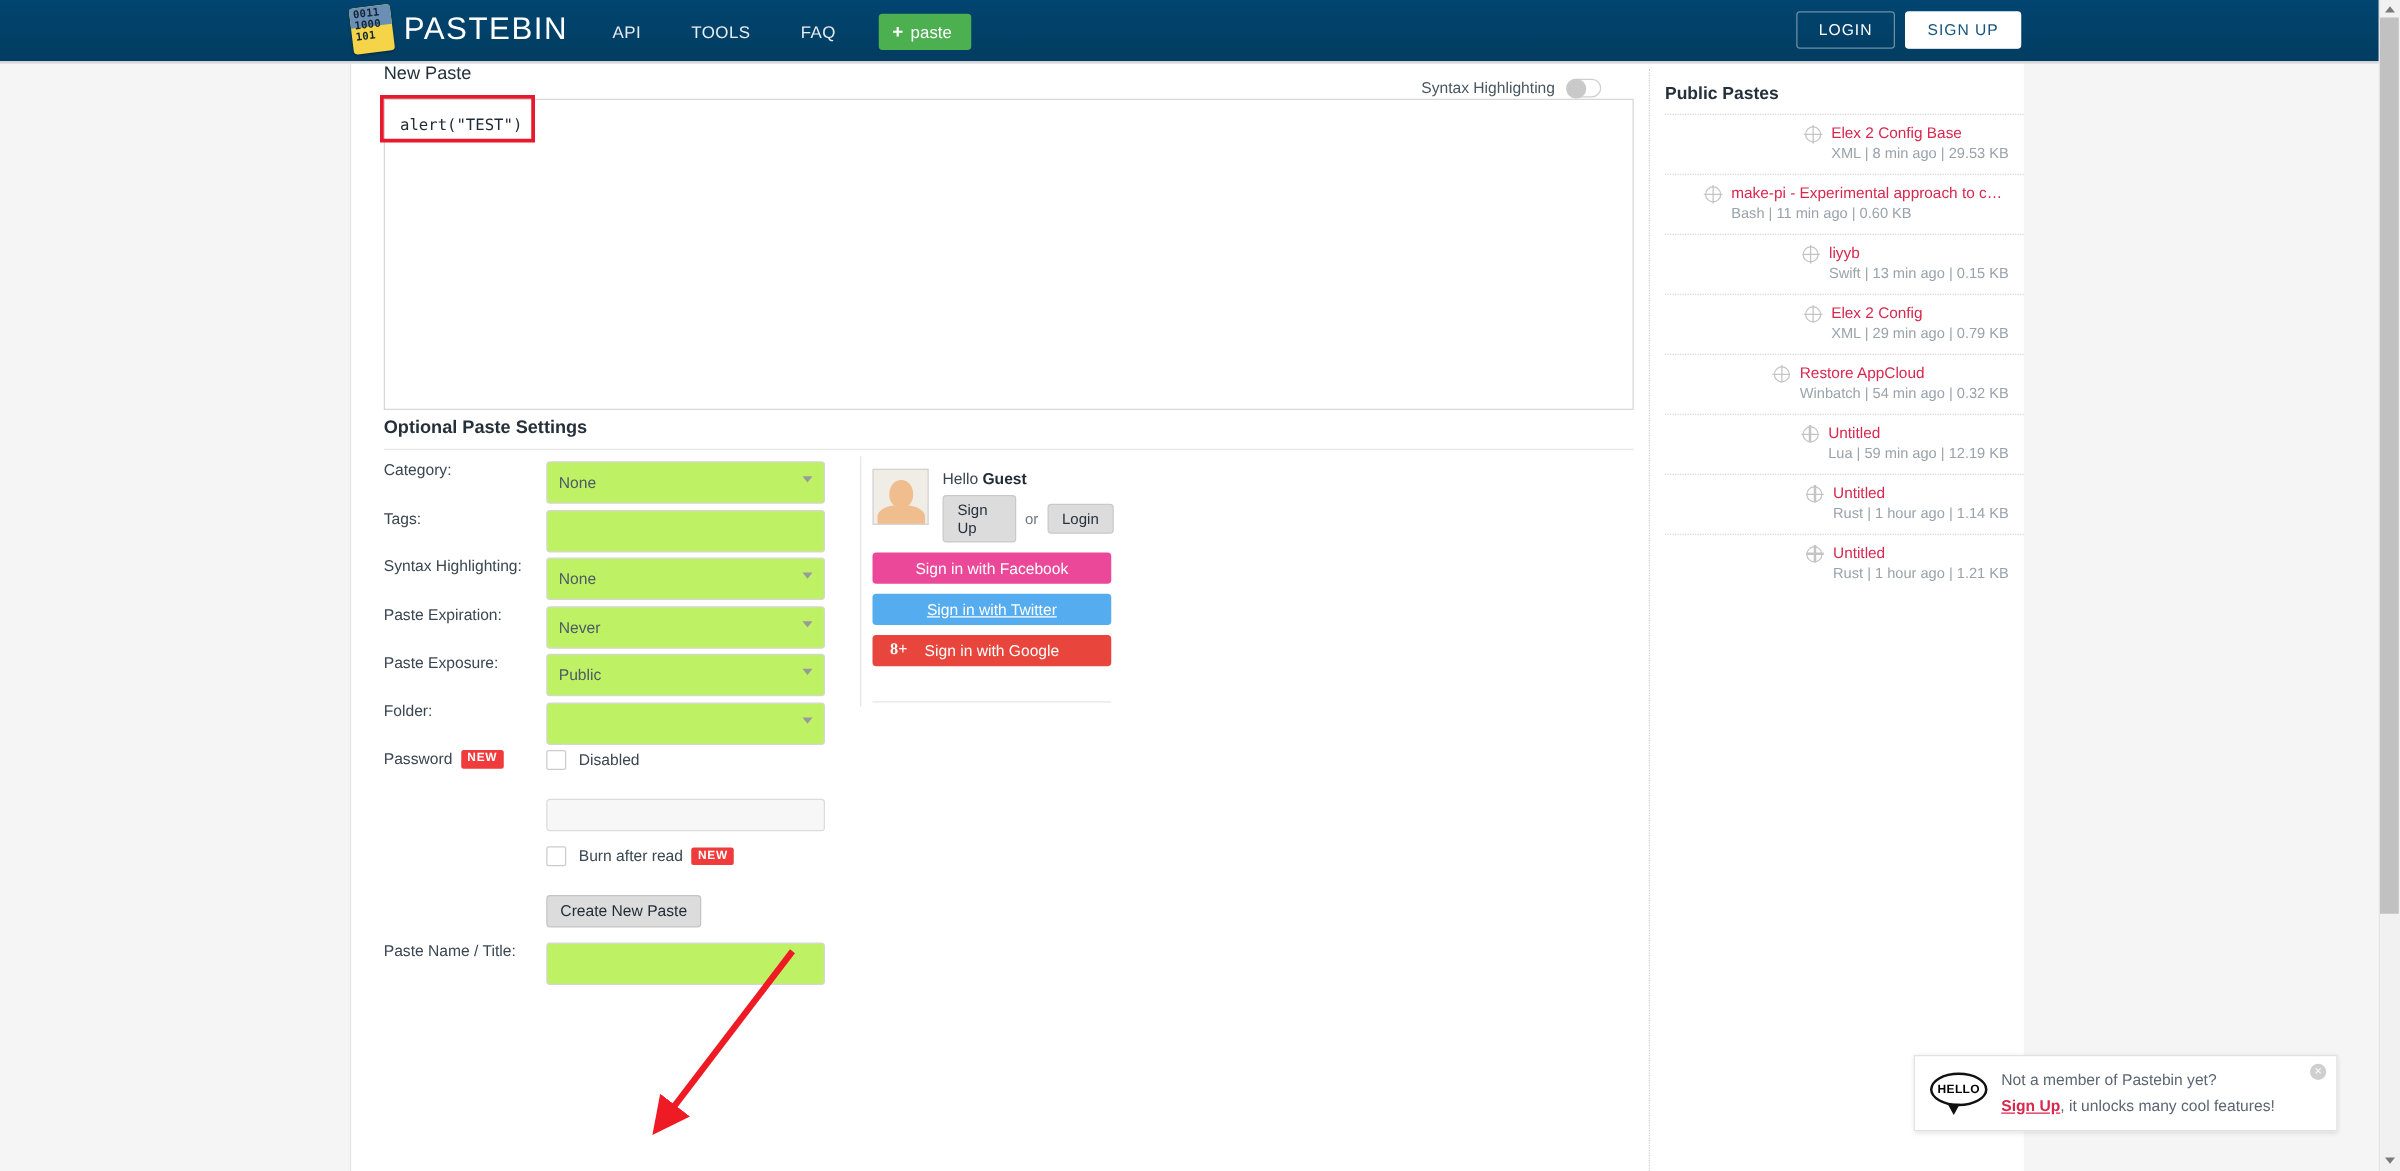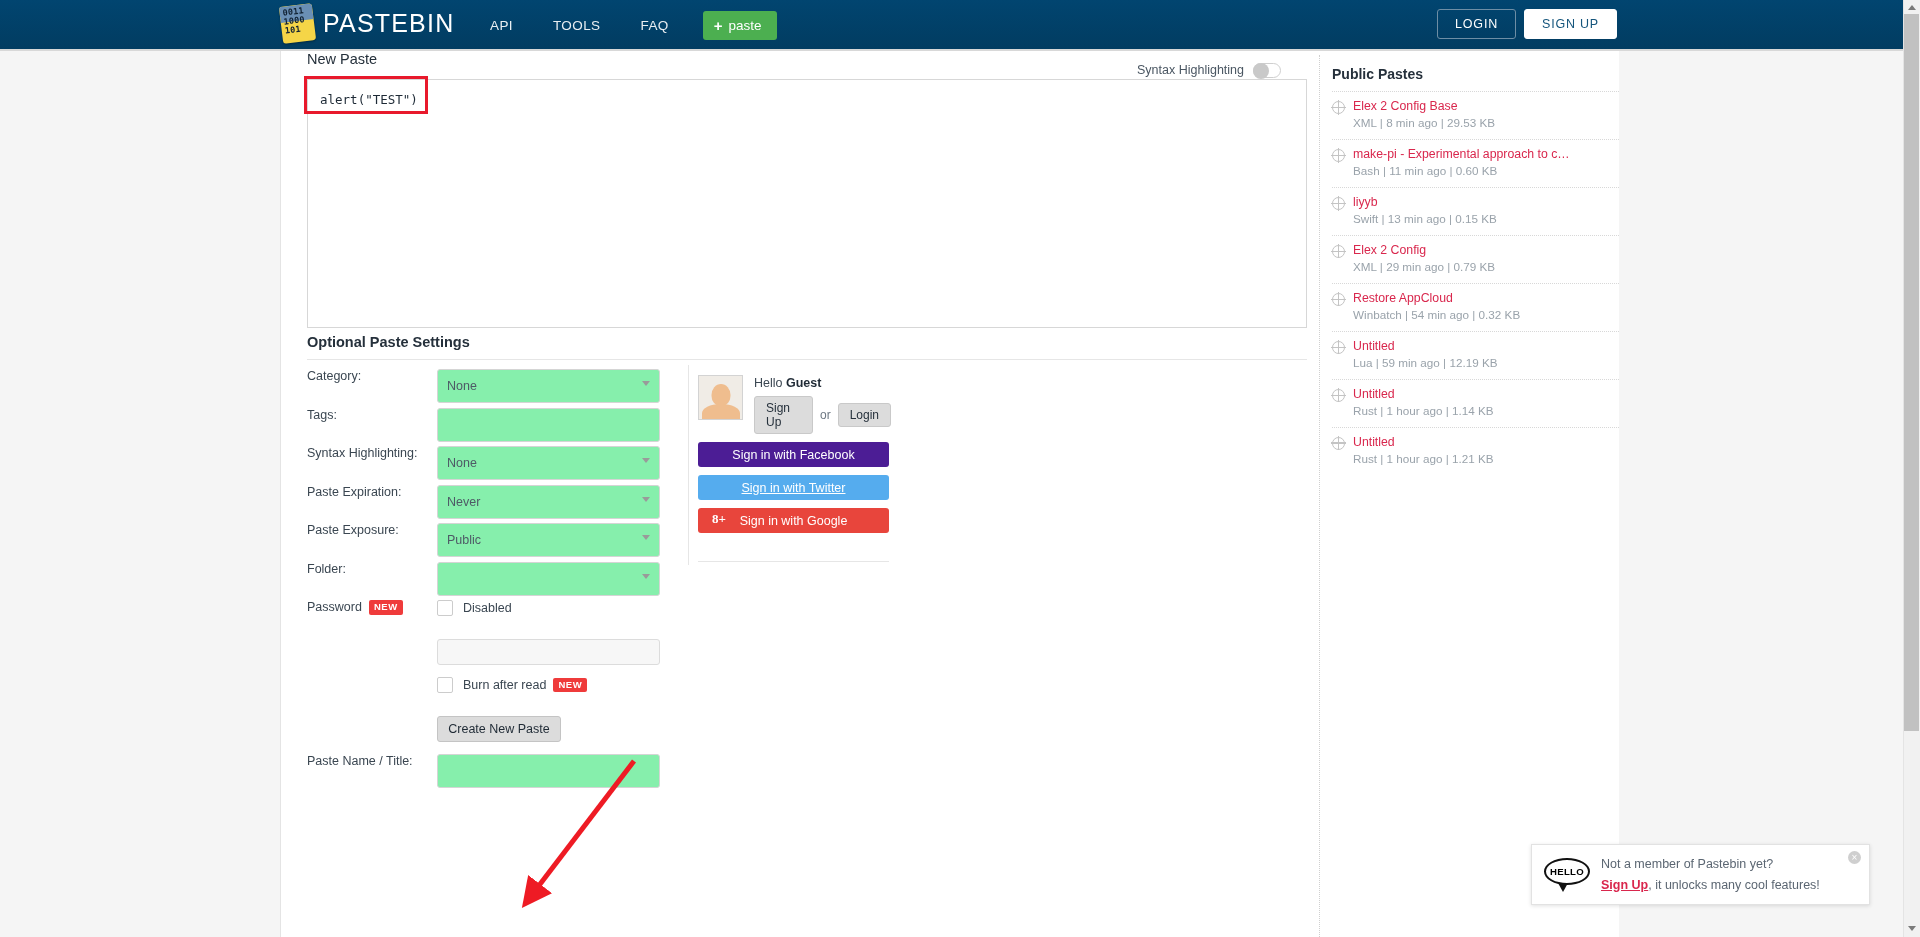--- a/index.html
+++ b/index.html
@@ -123,21 +123,21 @@
     border-top: 1px solid #e6e6e6;
   }
 
   
   .form { position: absolute; left: 13px; top: 318px; width: 400px; }
   .frow { display: flex; align-items: flex-start; height: 38.5px; }
   .flabel { width: 130px; font-size: 12.5px; color: #3a4651; display: flex; align-items: center; gap: 7px; }
   .fctl { width: 223px; }
   .sel, .txt {
     width: 223px; height: 26px;
-    border: 1px solid #d5d5d5; border-radius: 3px; background: #86efac;
+    border: 1px solid #d5d5d5; border-radius: 3px; background: #bef264;
     font-size: 12.5px; color: #4e5a66;
     padding: 16px 9px; display: flex; align-items: center;
     position: relative;
   }
   .sel::after {
     content: ""; position: absolute; right: 9px; top: 11px;
     border-left: 4.5px solid transparent; border-right: 4.5px solid transparent;
     border-top: 5px solid #9a9a9a;
   }
   .badge-new {
@@ -188,41 +188,42 @@
   .sm-btn {
     background: #dcdcdc; border: 1px solid #c9c9c9; border-radius: 3px;
     font-size: 12px; color: #26313c; padding: 4px 11px; cursor: pointer;
   }
   .or-txt { font-size: 12px; color: #6d7883; }
   .social {
     width: 191px; height: 25px; border-radius: 3px; color: #fff;
     font-size: 12.5px; display: flex; align-items: center; justify-content: center;
     margin-top: 8px; cursor: pointer; position: relative;
   }
-  .s-fb { background: #4c1d95; }
+  .s-fb { background: #ec4899; }
   .s-tw { background: #55acee; text-decoration: underline; }
   .s-gp { background: #e8453c; }
   .gplus-icon {
     position: absolute; left: 14px; top: 3px;
     font-size: 13px; font-weight: bold; font-family: "Liberation Serif", serif;
   }
   .panel-rule {
     position: absolute; left: 9px; top: 196px; width: 191px;
     border-top: 1px solid #e6e6e6;
   }
 
   
   .pastes {
     position: absolute; left: 1038px; top: 4px; width: 300px; height: 886px;
     border-left: 1px dotted #cfcfcf; padding: 11px 0 0 12px;
   }
   .pastes-title { font-size: 14px; font-weight: bold; color: #25303b; padding-bottom: 9px; }
   .pitem {
     display: flex; gap: 8px; padding: 7px 12px 7px 0;
     border-top: 1px dotted #d8d8d8;
+    justify-content: flex-end;
   }
   .pitem:first-of-type { border-top: 1px dotted #d8d8d8; }
   .globe {
     width: 13px; height: 13px; border-radius: 50%;
     border: 1.6px solid #c4c4c4; flex: none; margin-top: 2px; position: relative;
   }
   .globe::before {
     content: ""; position: absolute; left: 50%; top: -1.6px; bottom: -1.6px;
     width: 1.4px; margin-left: -.7px; background: #c4c4c4;
   }

